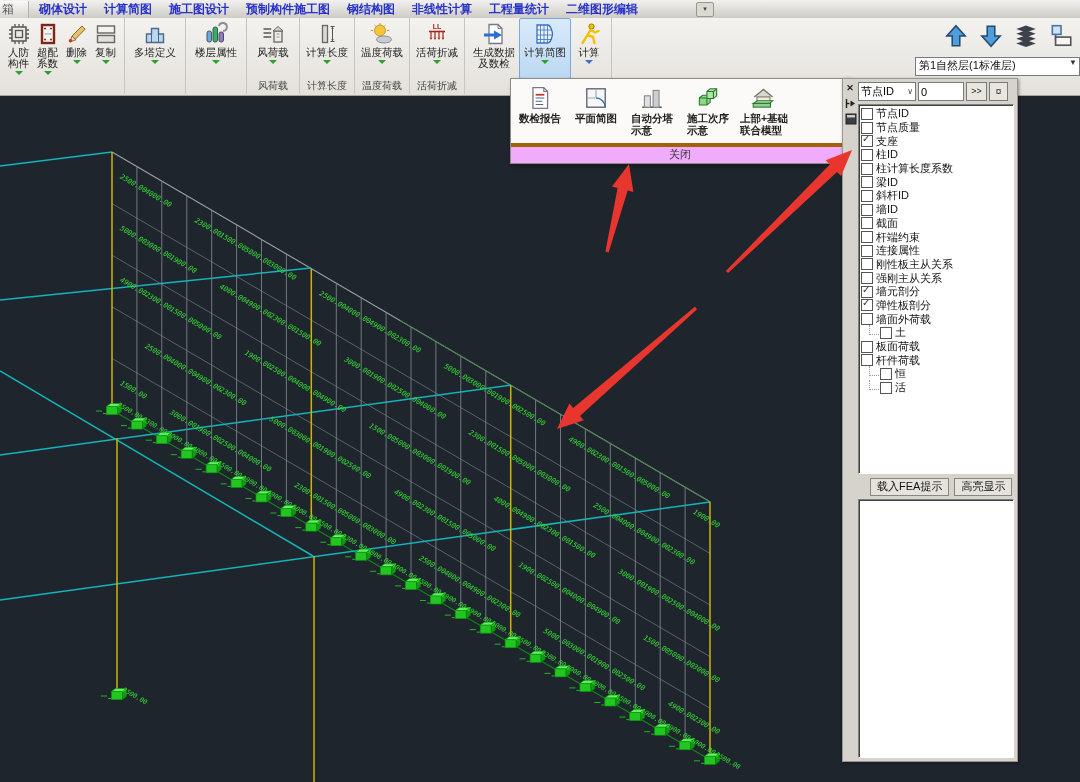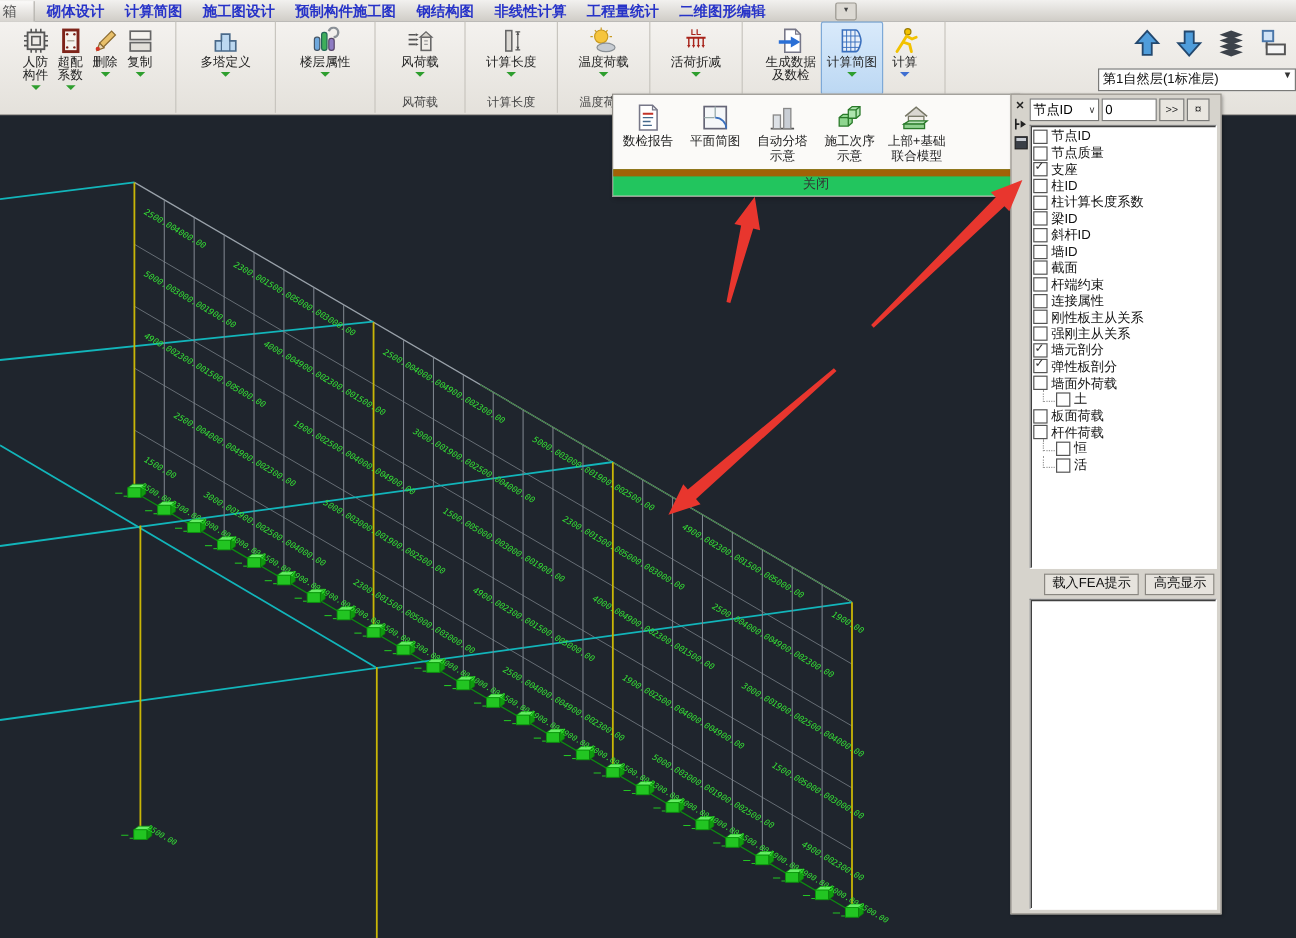--- a/index.html
+++ b/index.html
@@ -12,21 +12,21 @@
   .mfrag{width:26px;height:17px;background:linear-gradient(#fbfaf9,#d7d4cf);
     border-right:1px solid #b5b2ad;color:#555;font-size:12px;overflow:hidden;
     line-height:17px;padding-left:2px;}
   .mtabs{display:flex;margin-left:10px;align-items:center;}
   .mtab{color:#2733c8;font-weight:bold;font-size:12px;margin-right:17px;white-space:nowrap;cursor:default;}
   .mbtn{position:absolute;left:696px;top:2px;width:16px;height:13px;background:#dcd9d3;
     border:1px solid #9a978f;border-radius:2px;font-size:7px;color:#444;text-align:center;line-height:12px;}
   .ribbon{position:absolute;top:18px;left:0;right:0;height:77px;z-index:5;
     background:linear-gradient(#f4f2ef,#e4e1db);border-bottom:1px solid #a8a5a0;}
   .rgroups{display:flex;height:76px;}
-  .rgroup{display:flex;flex-direction:column;border-right:1px solid #c8c5bf;padding:0 15px;}
+  .rgroup{display:flex;flex-direction:column;border-right:1px solid #c8c5bf;padding:0 4px;}
   .rgbtns{display:flex;height:61px;}
   .rbtn{display:flex;flex-direction:column;align-items:center;padding-top:2px;cursor:default;}
   .rbtn.active{background:linear-gradient(#d9eafb,#bcd8f3);border:1px solid #7da9d8;border-radius:2px;padding-top:1px;}
   .ricon{height:27px;display:flex;align-items:center;justify-content:center;}
   .rlab{display:flex;flex-direction:column;align-items:center;font-size:10.5px;color:#222;line-height:11px;}
   .caret{width:0;height:0;border-left:4px solid transparent;border-right:4px solid transparent;
     border-top:4px solid #2e9e2e;margin-top:2px;}
   .rglabel{height:14px;font-size:10px;color:#444;text-align:center;line-height:14px;}
   .nav{position:absolute;right:4px;top:3px;display:flex;gap:5px;align-items:center;}
   .navbtn{width:30px;height:30px;display:flex;align-items:center;justify-content:center;}
@@ -38,22 +38,22 @@
   .canvas{position:absolute;top:95px;left:0;right:0;bottom:0;background:#1f252d;z-index:0;}
   .modelsvg{position:absolute;inset:0;z-index:1;}
   .arrowsvg{position:absolute;inset:0;z-index:30;pointer-events:none;}
   
   .dd{position:absolute;left:510px;top:78px;width:338px;height:84px;z-index:10;
     background:#fbfaf8;border:1px solid #8f8c86;box-shadow:2px 2px 4px rgba(0,0,0,.35);
     display:flex;flex-direction:column;}
   .dditems{flex:1;display:flex;padding:2px 1px 0 1px;}
   .dditem{width:56px;display:flex;flex-direction:column;align-items:center;padding-top:2px;cursor:default;}
   .ddicon{height:30px;display:flex;align-items:center;justify-content:center;}
-  .ddlab{display:flex;flex-direction:column;align-items:center;font-size:10.5px;color:#222;line-height:11.5px;}
-  .ddfoot{height:16px;background:#22c55e;border-top:6px solid #a16207;text-align:center;
+  .ddlab{display:flex;flex-direction:column;align-items:flex-start;font-size:10.5px;color:#222;line-height:11.5px;font-weight:bold;}
+  .ddfoot{height:16px;background:#f0abfc;border-top:4px solid #a16207;text-align:center;
     font-size:11px;color:#333;line-height:15px;}
   
   .side{position:absolute;left:842px;top:78px;width:174px;height:682px;z-index:10;
     background:#d6d3cc;border:1px solid #9a978f;box-shadow:1px 1px 3px rgba(0,0,0,.4);display:flex;}
   .sstrip{width:14px;display:flex;flex-direction:column;align-items:center;padding-top:4px;gap:4px;}
   .sico{width:11px;height:11px;font-size:9px;line-height:11px;text-align:center;color:#222;font-weight:bold;}
   .smain{flex:1;display:flex;flex-direction:column;padding:3px 3px 3px 1px;}
   .srow{display:flex;gap:2px;height:19px;margin-bottom:3px;}
   .scombo{width:56px;background:#fff;border:1px solid #7a7a78;display:flex;align-items:center;font-size:11px;}
   .scombo .txt{flex:1;padding-left:2px;}

